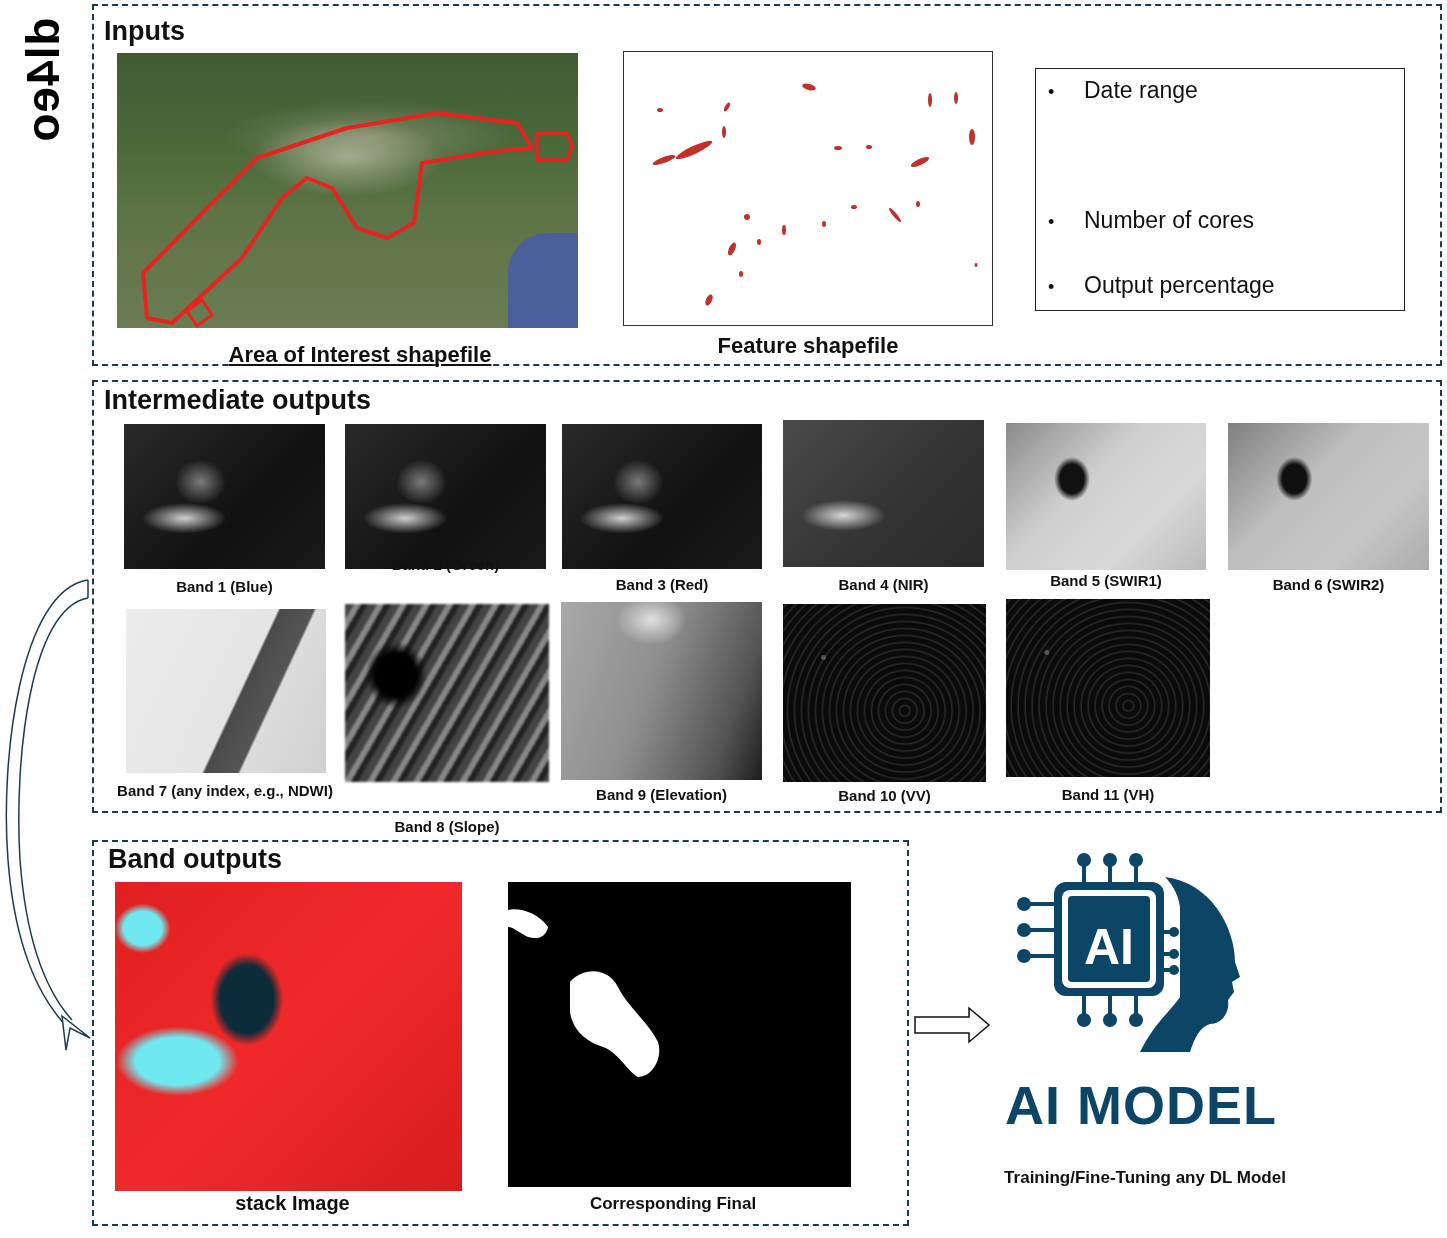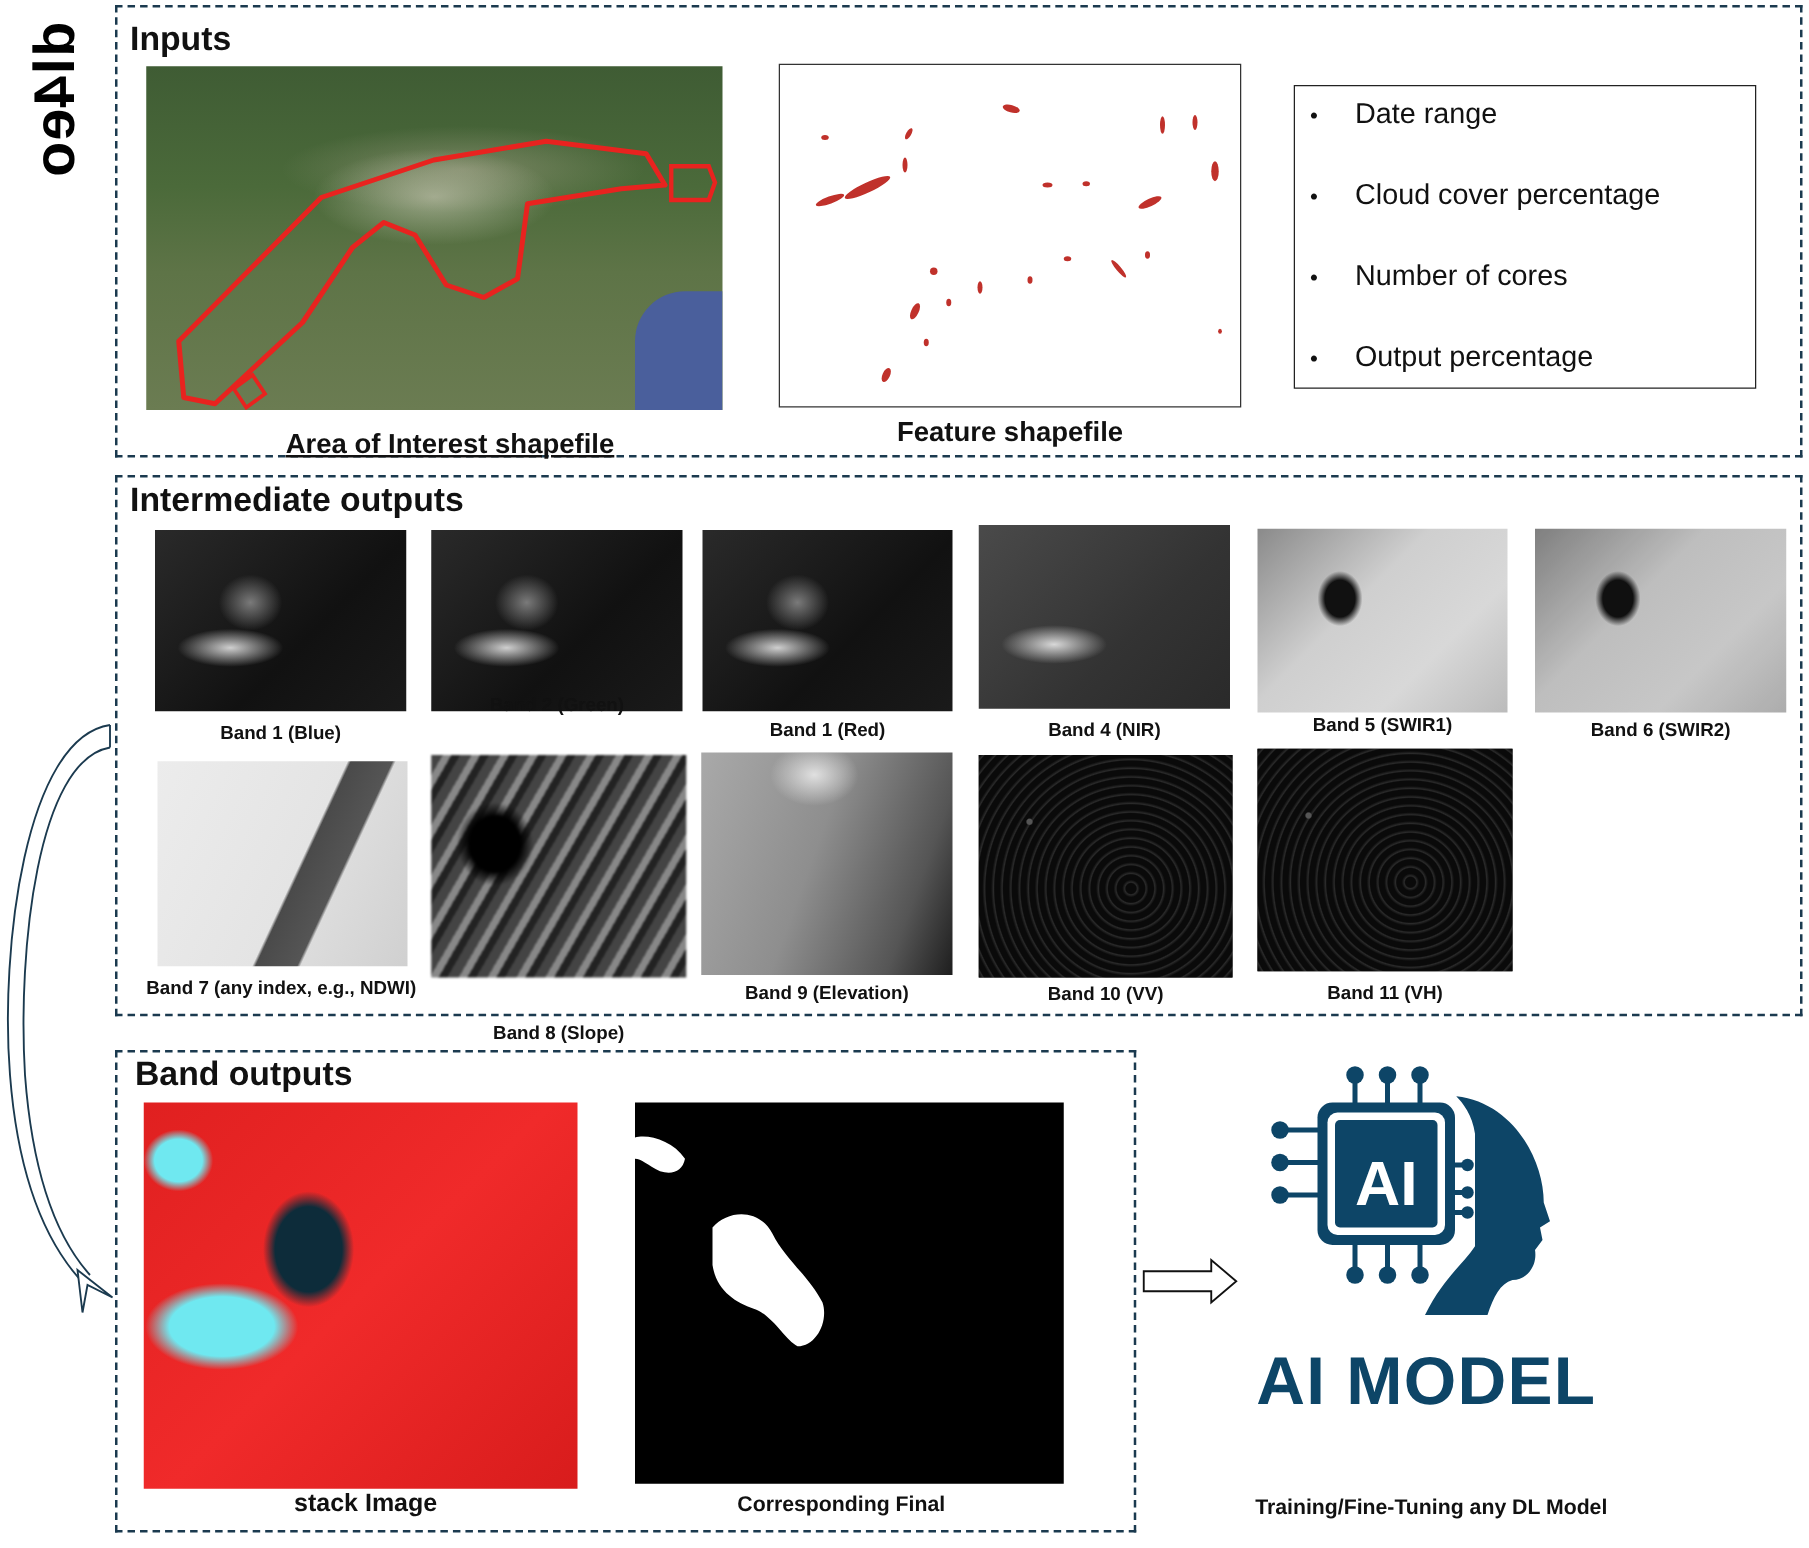--- a/index.html
+++ b/index.html
@@ -118,43 +118,40 @@
       <ellipse cx="352" cy="213" rx="1.5" ry="2"></ellipse>
     </g>
   </svg>
 </div>
 <div class="caption cap-big" style="left:623px; top:333px; width:370px;">Feature shapefile</div>
 
 <div class="params-box" style="left:1035px; top:68px; width:370px; height:243px;">
   <div class="param" style="top:8px;">
     <span class="dot">•</span><span class="txt">Date range</span>
   </div>
-  <div class="param" style="top:73px;">
-    <span class="dot">•</span><span class="txt">Cloud cover percentage</span>
-  </div>
   <div class="param" style="top:138px;">
     <span class="dot">•</span><span class="txt">Number of cores</span>
   </div>
   <div class="param" style="top:203px;">
     <span class="dot">•</span><span class="txt">Output percentage</span>
   </div>
 </div>
 
 <div class="panel" style="left:92px; top:380px; width:1350px; height:433px;">
   <div class="panel-title" style="left:10px; top:3px;">Intermediate outputs</div>
 </div>
 
 <div class="img band-dark" style="left:124px; top:424px; width:201px; height:145px;"></div>
 <div class="caption cap-small" style="left:124px; top:578px; width:201px;">Band 1 (Blue)</div>
 
 <div class="img band-dark" style="left:345px; top:424px; width:201px; height:145px;"></div>
 <div class="caption cap-small" style="left:345px; top:556px; width:201px;">Band 2 (Green)</div>
 
 <div class="img band-dark" style="left:562px; top:424px; width:200px; height:145px; filter:blur(0.6px);"></div>
-<div class="caption cap-small" style="left:562px; top:576px; width:200px;">Band 1 (Red)</div>
+<div class="caption cap-small" style="left:562px; top:576px; width:200px;">Band 3 (Red)</div>
 
 <div class="img band-nir" style="left:783px; top:420px; width:201px; height:147px;"></div>
 <div class="caption cap-small" style="left:783px; top:576px; width:201px;">Band 4 (NIR)</div>
 
 <div class="img band-swir" style="left:1006px; top:423px; width:200px; height:147px;"></div>
 <div class="caption cap-small" style="left:1006px; top:572px; width:200px;">Band 5 (SWIR1)</div>
 
 <div class="img band-swir" style="left:1228px; top:423px; width:201px; height:147px; filter:brightness(0.92);"></div>
 <div class="caption cap-small" style="left:1228px; top:576px; width:201px;">Band 6 (SWIR2)</div>
 
@@ -233,15 +230,15 @@
       <circle cx="164" cy="118" r="5"></circle>
 
     <rect x="44" y="30" width="110" height="114" rx="12"></rect>
   </g>
   <rect x="52" y="38" width="94" height="98" rx="8" fill="#fff"></rect>
   <rect x="58" y="44" width="82" height="86" rx="4" fill="#0d4567"></rect>
   <text x="99" y="112" text-anchor="middle" font-family="Liberation Sans, sans-serif" font-weight="bold" font-size="50" fill="#fff">AI</text>
 </svg>
 
 <div class="ai-text" style="left:1005px; top:1074px;">AI MODEL</div>
-<div class="ai-cap" style="left:965px; top:1166px; width:360px;margin-top:28px;">
+<div class="ai-cap" style="left:965px; top:1166px; width:360px;">
   <div>Training/Fine-Tuning any DL Model</div>
 </div>
 
 </body></html>

